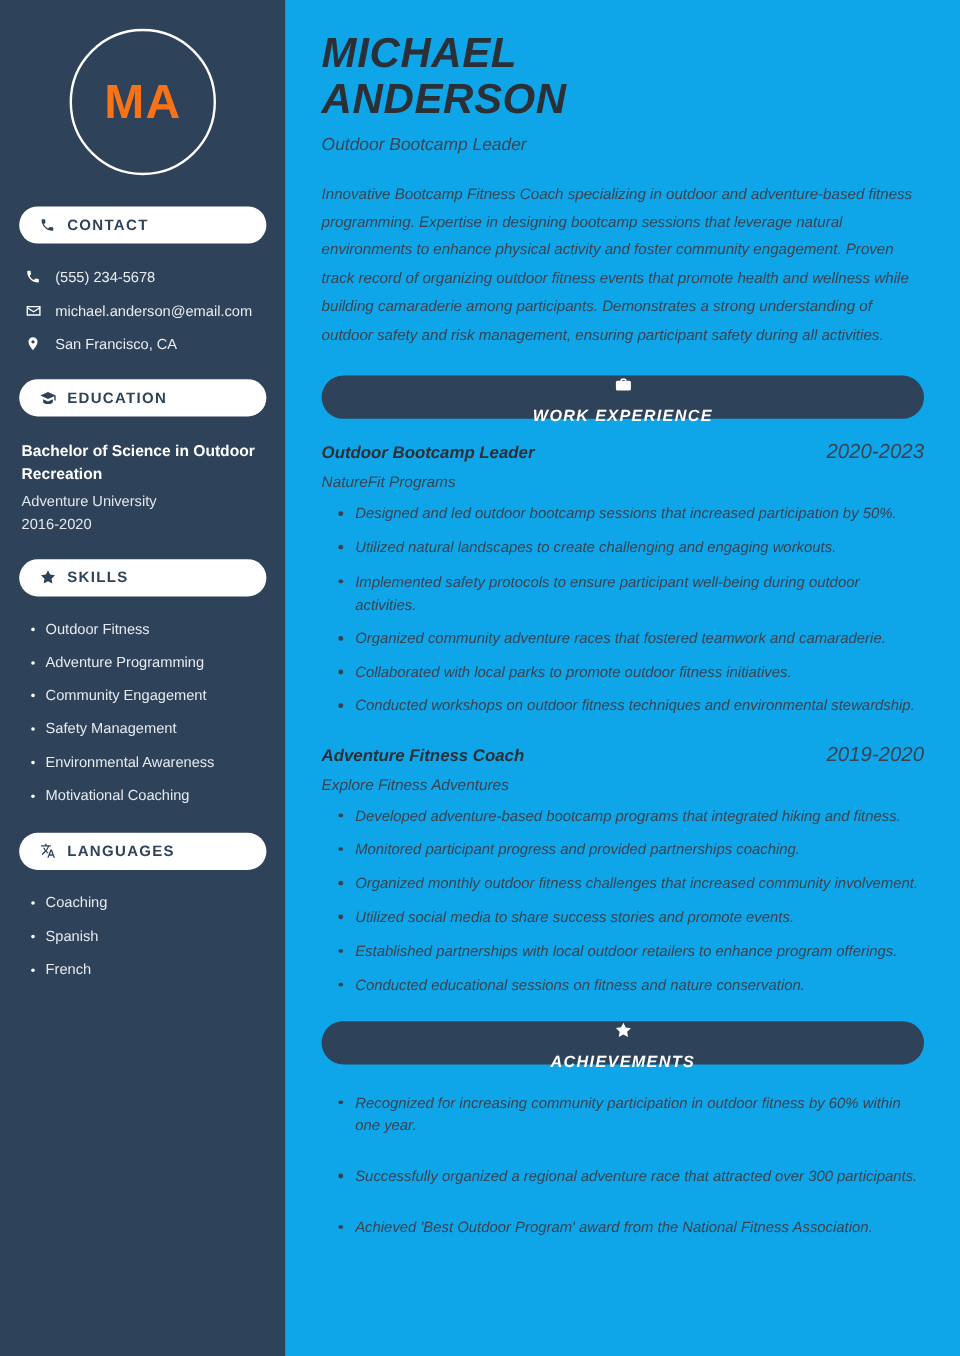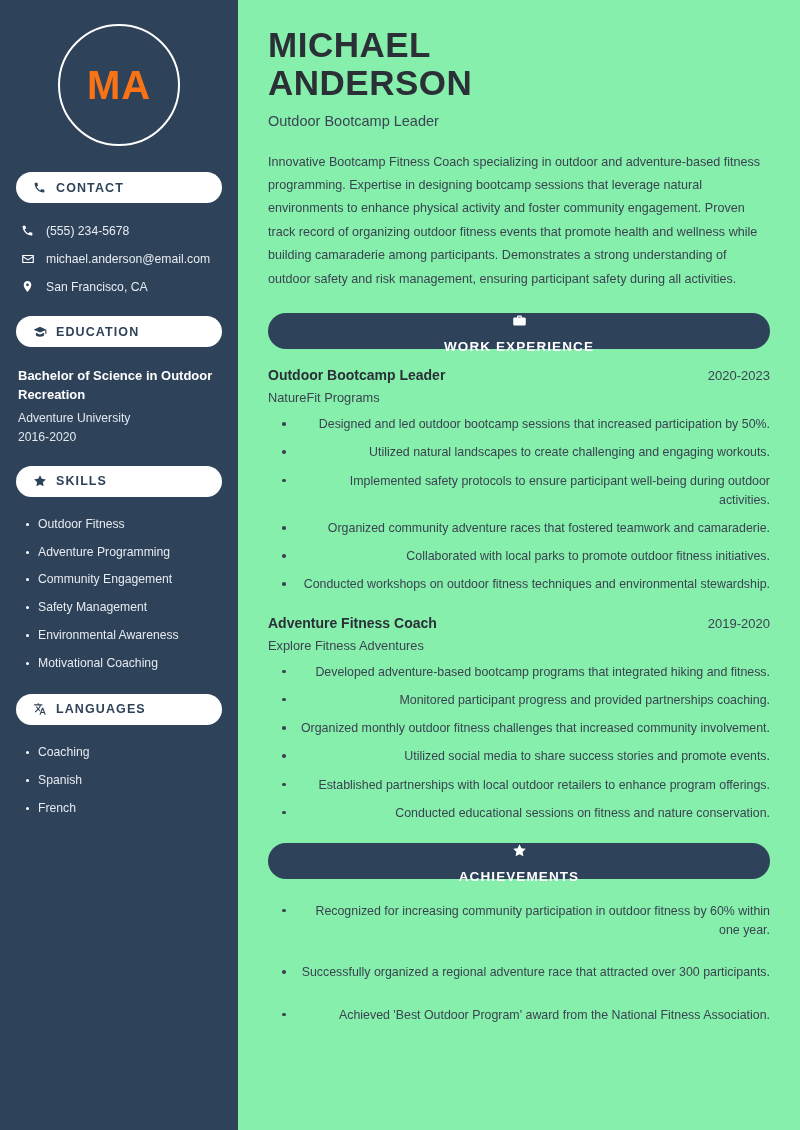--- a/index.html
+++ b/index.html
@@ -126,21 +126,22 @@
     width: 3px;
     height: 3px;
     border-radius: 50%;
     background: #ffffff;
   }
 
   
   .main {
     flex: 1;
     padding: 26px 30px 15px 30px;
-    background: #86efac;
+    background: #0ea5e9;
+    font-style: italic;
   }
   .name {
     font-size: 35px;
     line-height: 1.08;
     font-weight: bold;
     color: #2b2f36;
     letter-spacing: 0.5px;
     text-transform: uppercase;
   }
   .job-title {
@@ -185,31 +186,31 @@
     display: flex;
     align-items: baseline;
     justify-content: space-between;
   }
   .job-role {
     font-size: 14px;
     font-weight: bold;
     color: #2b2f36;
   }
   .job-dates {
-    font-size: 13px;
+    font-size: 17px;
     color: #3a4350;
     white-space: nowrap;
   }
   .job-company {
     font-size: 12.8px;
     color: #3a4350;
     margin-top: 7px;
     margin-bottom: 10px;
   }
-  .bullets { list-style: none; padding-left: 14px; text-align: right; }
+  .bullets { list-style: none; padding-left: 14px; }
   .bullets li {
     position: relative;
     font-size: 12.4px;
     line-height: 1.55;
     color: #3a4350;
     margin-bottom: 9px;
     padding-left: 14px;
   }
   .bullets li:before {
     content: "";

